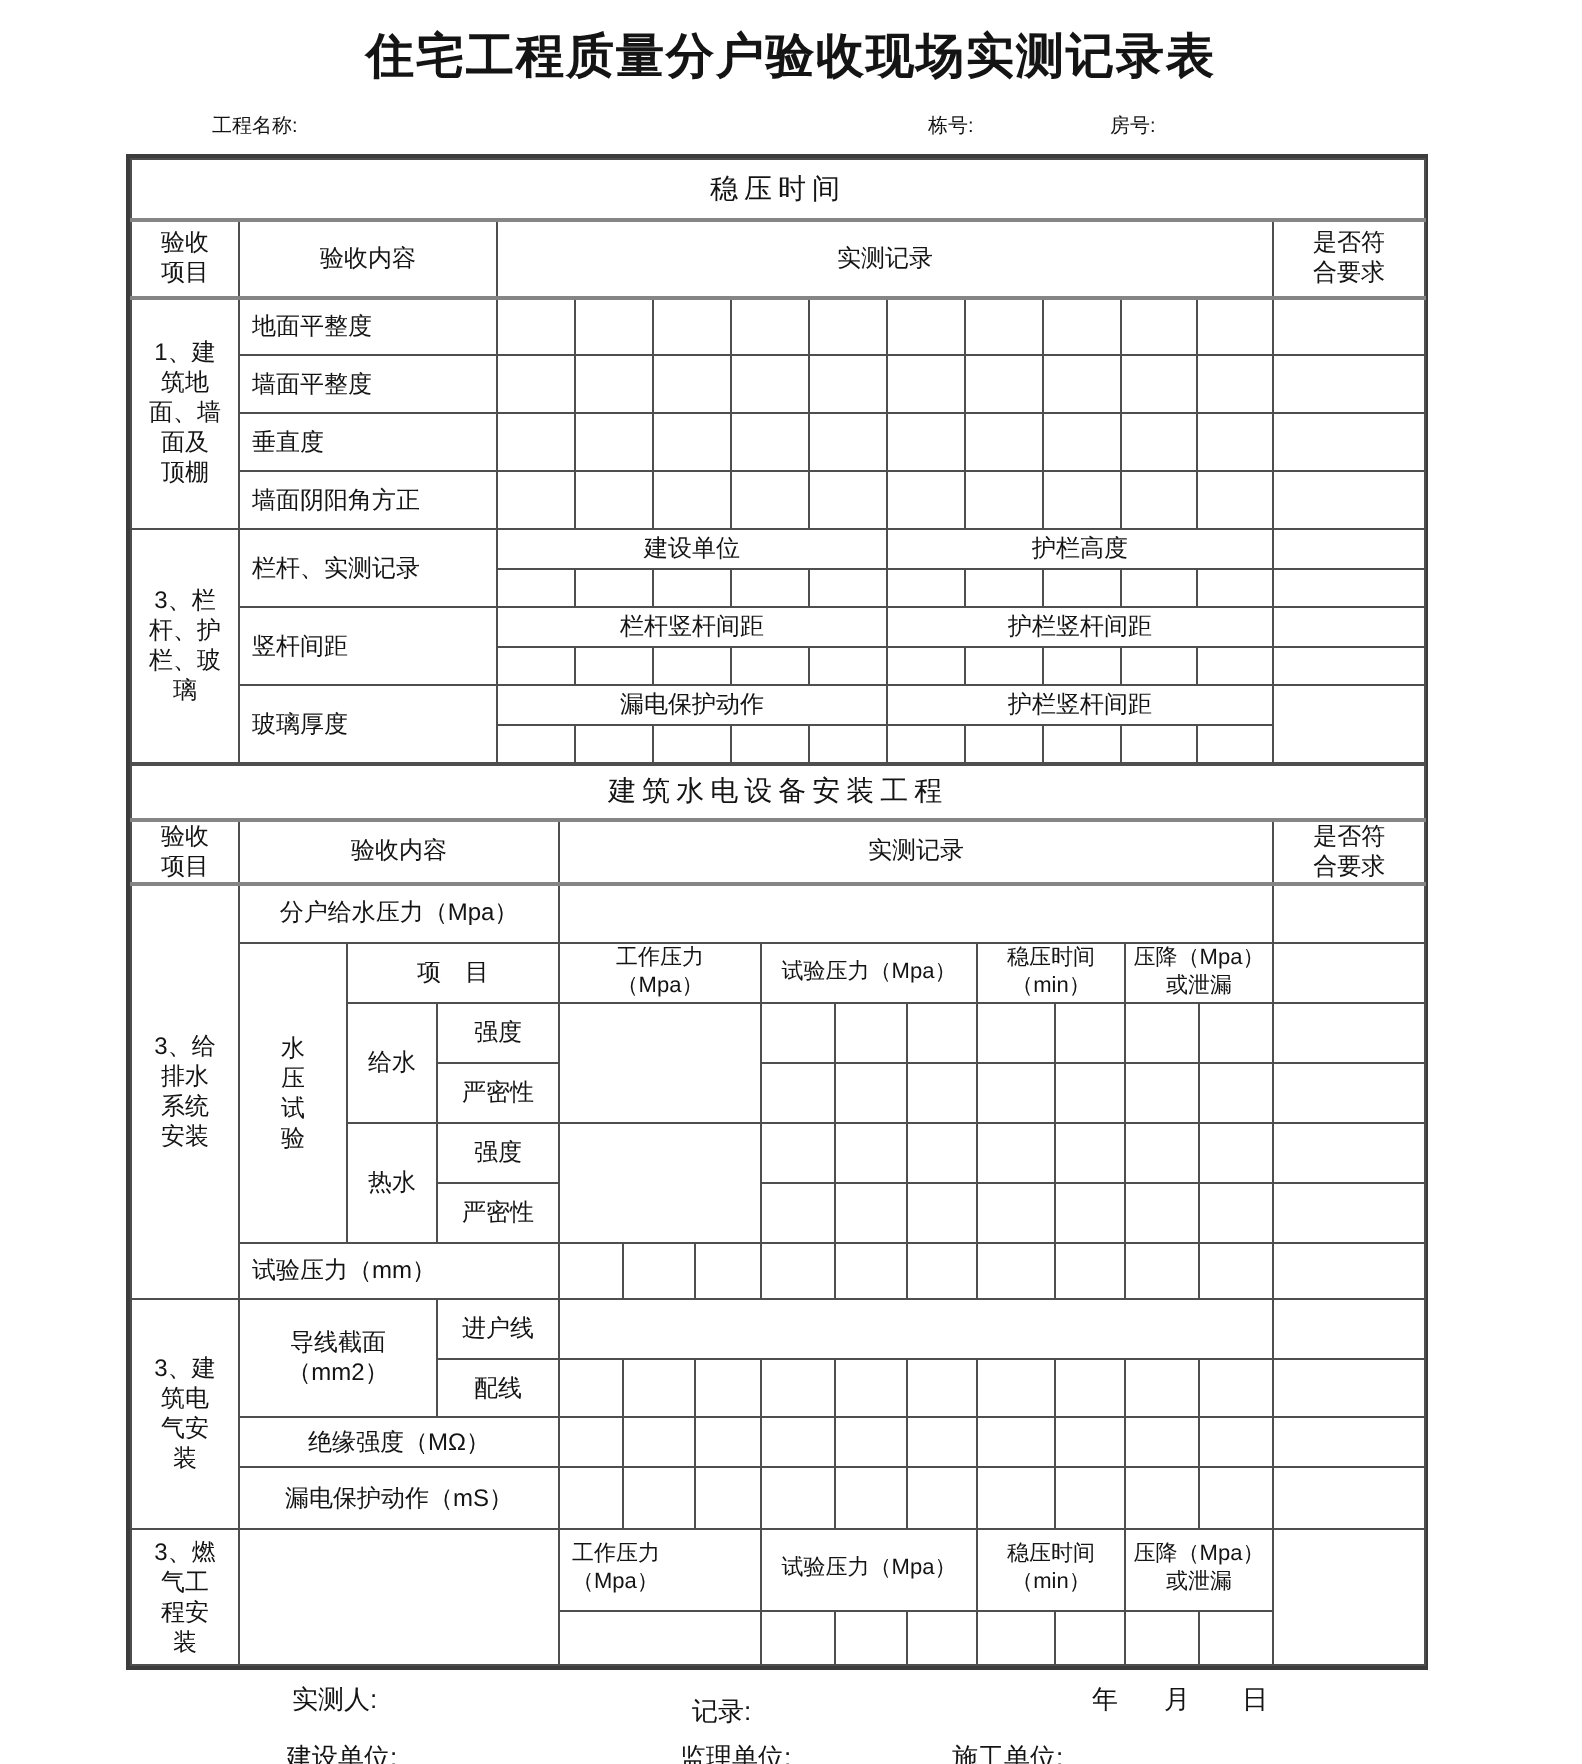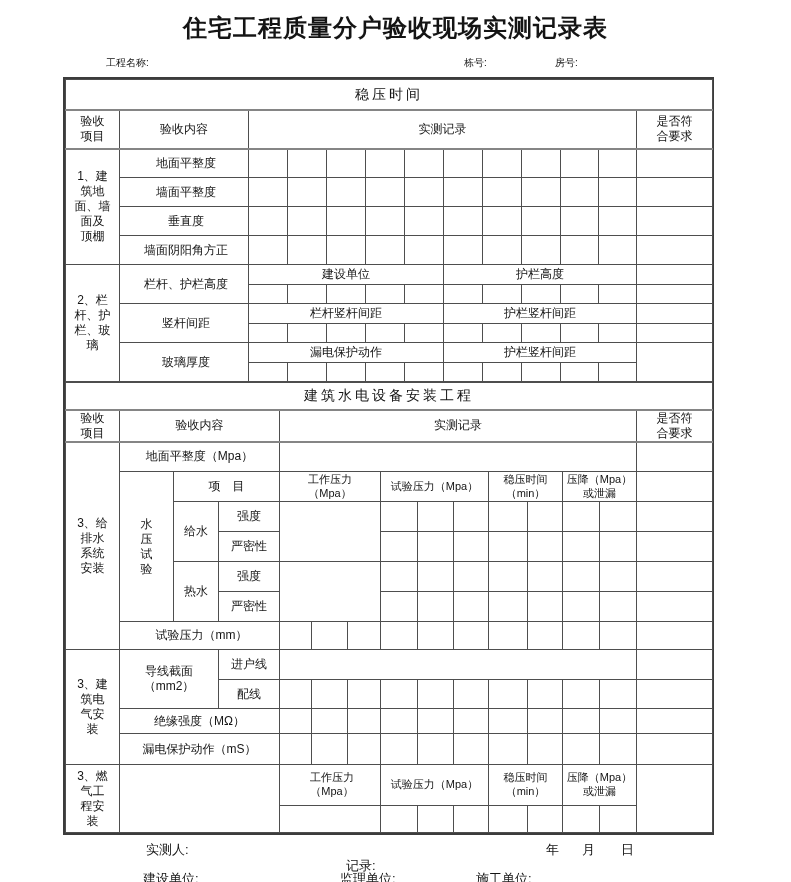--- a/index.html
+++ b/index.html
@@ -10,30 +10,30 @@
   .fields span{position:absolute;top:3px}
   #f-project{left:106px}
   #f-building{left:464px}
   #f-room{left:555px}
   .sheet{width:647px;margin-left:63px;border:2px solid #3c3c3c}
   table{border-collapse:collapse;table-layout:fixed;width:647px}
   td{border:1px solid #4e4e4e;font-size:12px;text-align:center;vertical-align:middle;
      padding:0 2px;overflow:hidden;line-height:1.25}
   tr.hb>td{border-bottom:2px solid #858585}
   .ml{white-space:pre-line}
-  .lt{text-align:center;padding-left:6px}
+  .lt{text-align:left;padding-left:6px}
   .ttl{font-size:14px;letter-spacing:3px}
   .s11{font-size:11px}
   .r19{height:19px}.r20{height:20px}.r25{height:25px}.r27{height:27px}
   .r28{height:28px}.r29{height:29px}.r30{height:30px}.r31{height:31px}.r32{height:32px}
   .r39{height:39px}.r41{height:41px}
   .footer{position:relative;height:60px;font-size:13px;margin-top:4px}
   .footer span{position:absolute}
   #ft-measurer{left:146px;top:2px}
-  #ft-recorder{left:346px;top:18px}
+  #ft-recorder{left:346px;top:8px}
   #ft-year{left:546px;top:2px}
   #ft-month{left:582px;top:2px}
   #ft-day{left:621px;top:2px}
   #ft-builder{left:143px;top:31px}
   #ft-supervisor{left:340px;top:31px}
   #ft-contractor{left:476px;top:31px}
 </style>
 </head>
 <body>
 
@@ -130,25 +130,25 @@
           <td></td>
           <td></td>
           <td></td>
           <td></td>
           <td></td>
           <td></td>
           <td></td>
   <td></td>
 </tr>
 <tr class="r20">
-  <td rowspan="6" class="ml">2、栏
+  <td rowspan="6" class="ml">3、栏
 杆、护
 栏、玻
 璃</td>
-  <td rowspan="2" class="lt">栏杆、护栏高度</td>
+  <td rowspan="2" class="lt">栏杆、实测记录</td>
   <td colspan="5">建设单位</td>
   <td colspan="5">护栏高度</td>
   <td></td>
 </tr>
 <tr class="r19">
   <td></td>
           <td></td>
           <td></td>
           <td></td>
           <td></td>
@@ -227,21 +227,21 @@
   <td colspan="3">验收内容</td>
   <td colspan="10">实测记录</td>
   <td class="ml">是否符
 合要求</td>
 </tr>
 <tr class="r30">
   <td rowspan="7" class="ml">3、给
 排水
 系统
 安装</td>
-  <td colspan="3">地面平整度（Mpa）</td>
+  <td colspan="3">分户给水压力（Mpa）</td>
   <td colspan="10"></td>
   <td></td>
 </tr>
 <tr class="r30">
   <td rowspan="5" class="ml">水
 压
 试
 验</td>
   <td colspan="2">项　目</td>
   <td colspan="3" class="ml s11">工作压力

